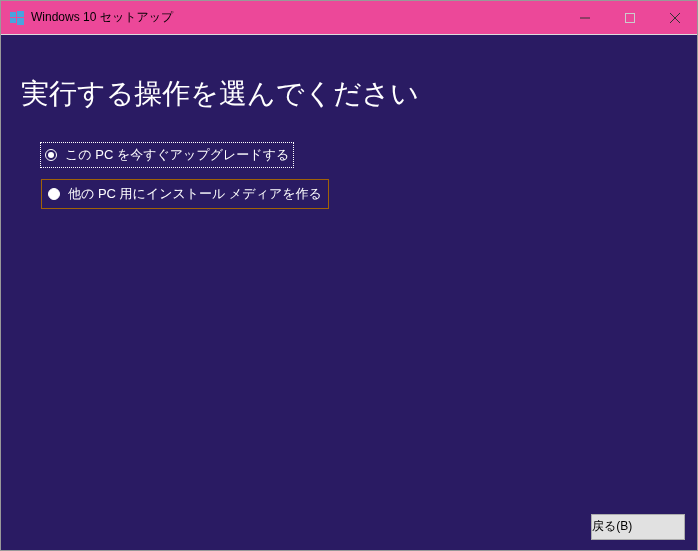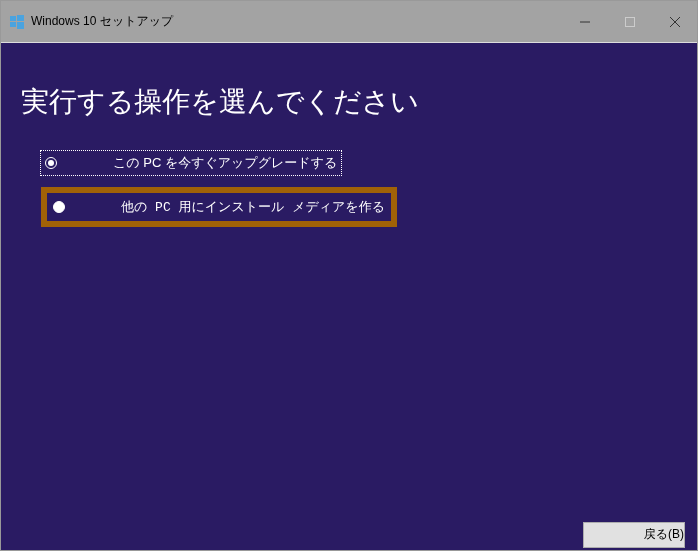--- a/index.html
+++ b/index.html
@@ -7,22 +7,22 @@
     margin: 0;
     padding: 0;
     width: 698px;
     height: 551px;
     background: #fff;
     font-family: "Yu Gothic UI", "Meiryo", "MS Gothic", sans-serif;
     overflow: hidden;
     border: 1px solid #999;
   }
   .titlebar {
-    height: 42px;
-    background: #a3a3a3;
+    height: 34px;
+    background: #ec4899;
     display: flex;
     align-items: center;
     border-bottom: 1px solid #ddd;
   }
   .titlebar-icon {
     width: 16px;
     height: 16px;
     margin-left: 8px;
     margin-right: 6px;
   }
@@ -56,21 +56,20 @@
     color: #fff;
   }
   .options {
     padding: 10px 40px;
   }
   .radio-row {
     display: flex;
     align-items: center;
     margin-bottom: 12px;
     padding: 3px 4px;
-    gap: 48px;
   }
   .radio-row.focused {
     outline: 1px dotted #fff;
   }
   .radio-circle {
     width: 12px;
     height: 12px;
     border-radius: 50%;
     border: 1px solid #fff;
     margin-right: 8px;
@@ -88,47 +87,46 @@
     display: block;
   }
   .radio-circle.unselected {
     background: #fff;
   }
   .radio-label {
     font-size: 13px;
     color: #fff;
   }
   .highlight-box {
-    border: 6px solid #a16207;
+    border: 1px solid #a16207;
     padding: 2px;
     display: inline-block;
-    font-family: Liberation Mono, monospace;
   }
   .footer {
     position: absolute;
     bottom: 0;
     left: 0;
     right: 0;
     height: 55px;
     display: flex;
     justify-content: flex-end;
     align-items: center;
     padding-right: 12px;
     gap: 6px;
   }
   .footer-btn {
-    width: 102px;
+    width: 94px;
     height: 26px;
     font-size: 12px;
     background: #e1e1e1;
     border: 1px solid #adadad;
     color: #000;
     display: flex;
     align-items: center;
-    justify-content: flex-end;
+    justify-content: flex-start;
   }
   .footer-btn.primary {
     border: 2px solid #0078d7;
   }
 </style>
 </head>
 <body>
 
 <div class="titlebar">
   <span class="titlebar-icon">

